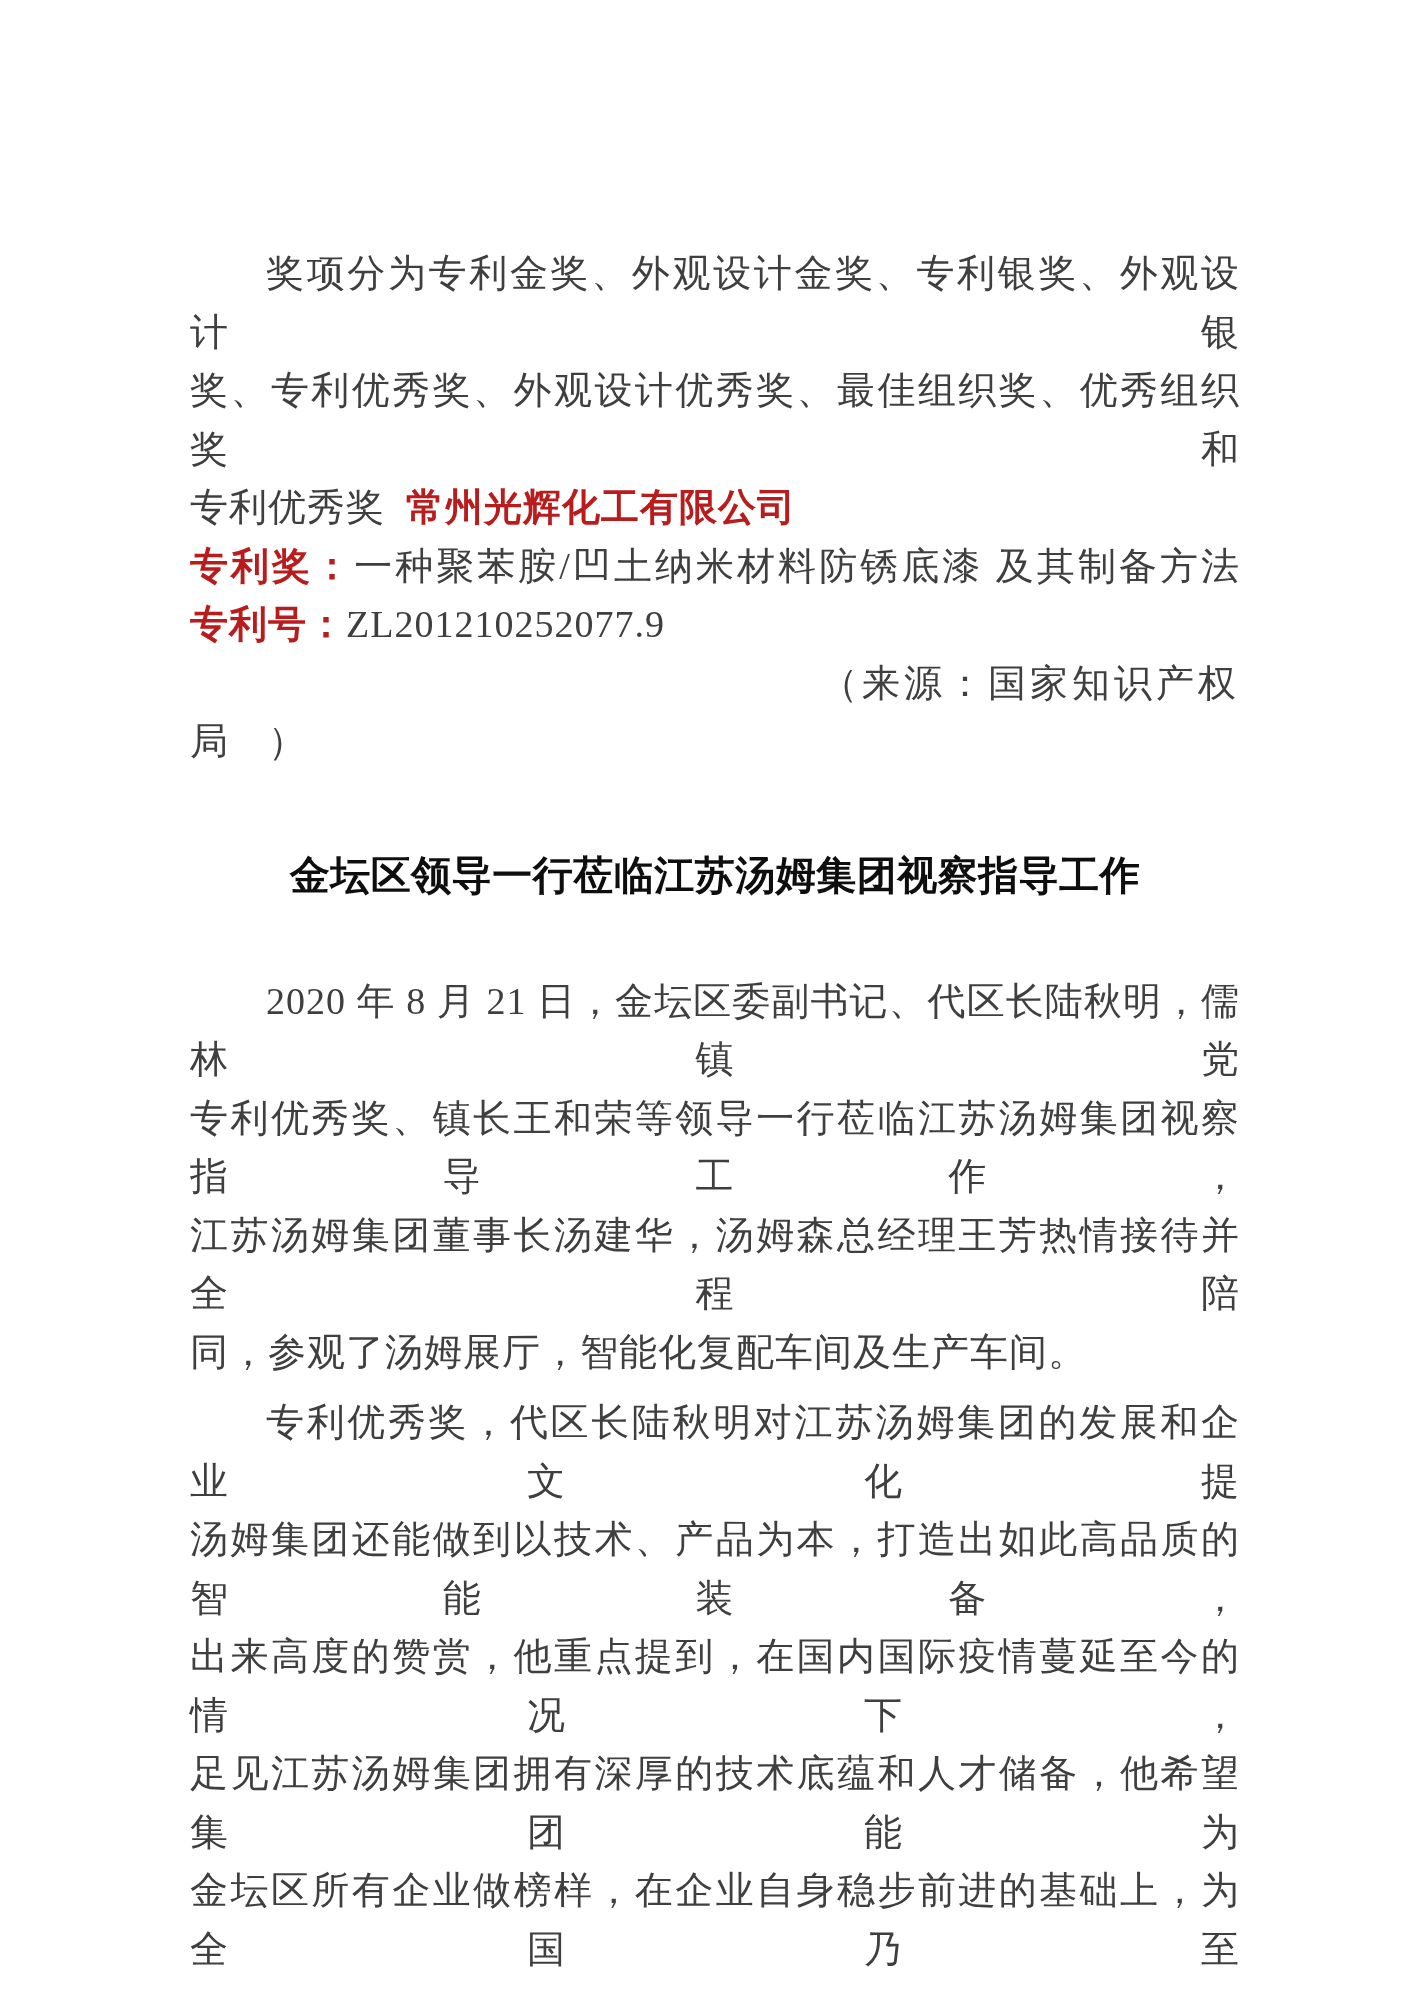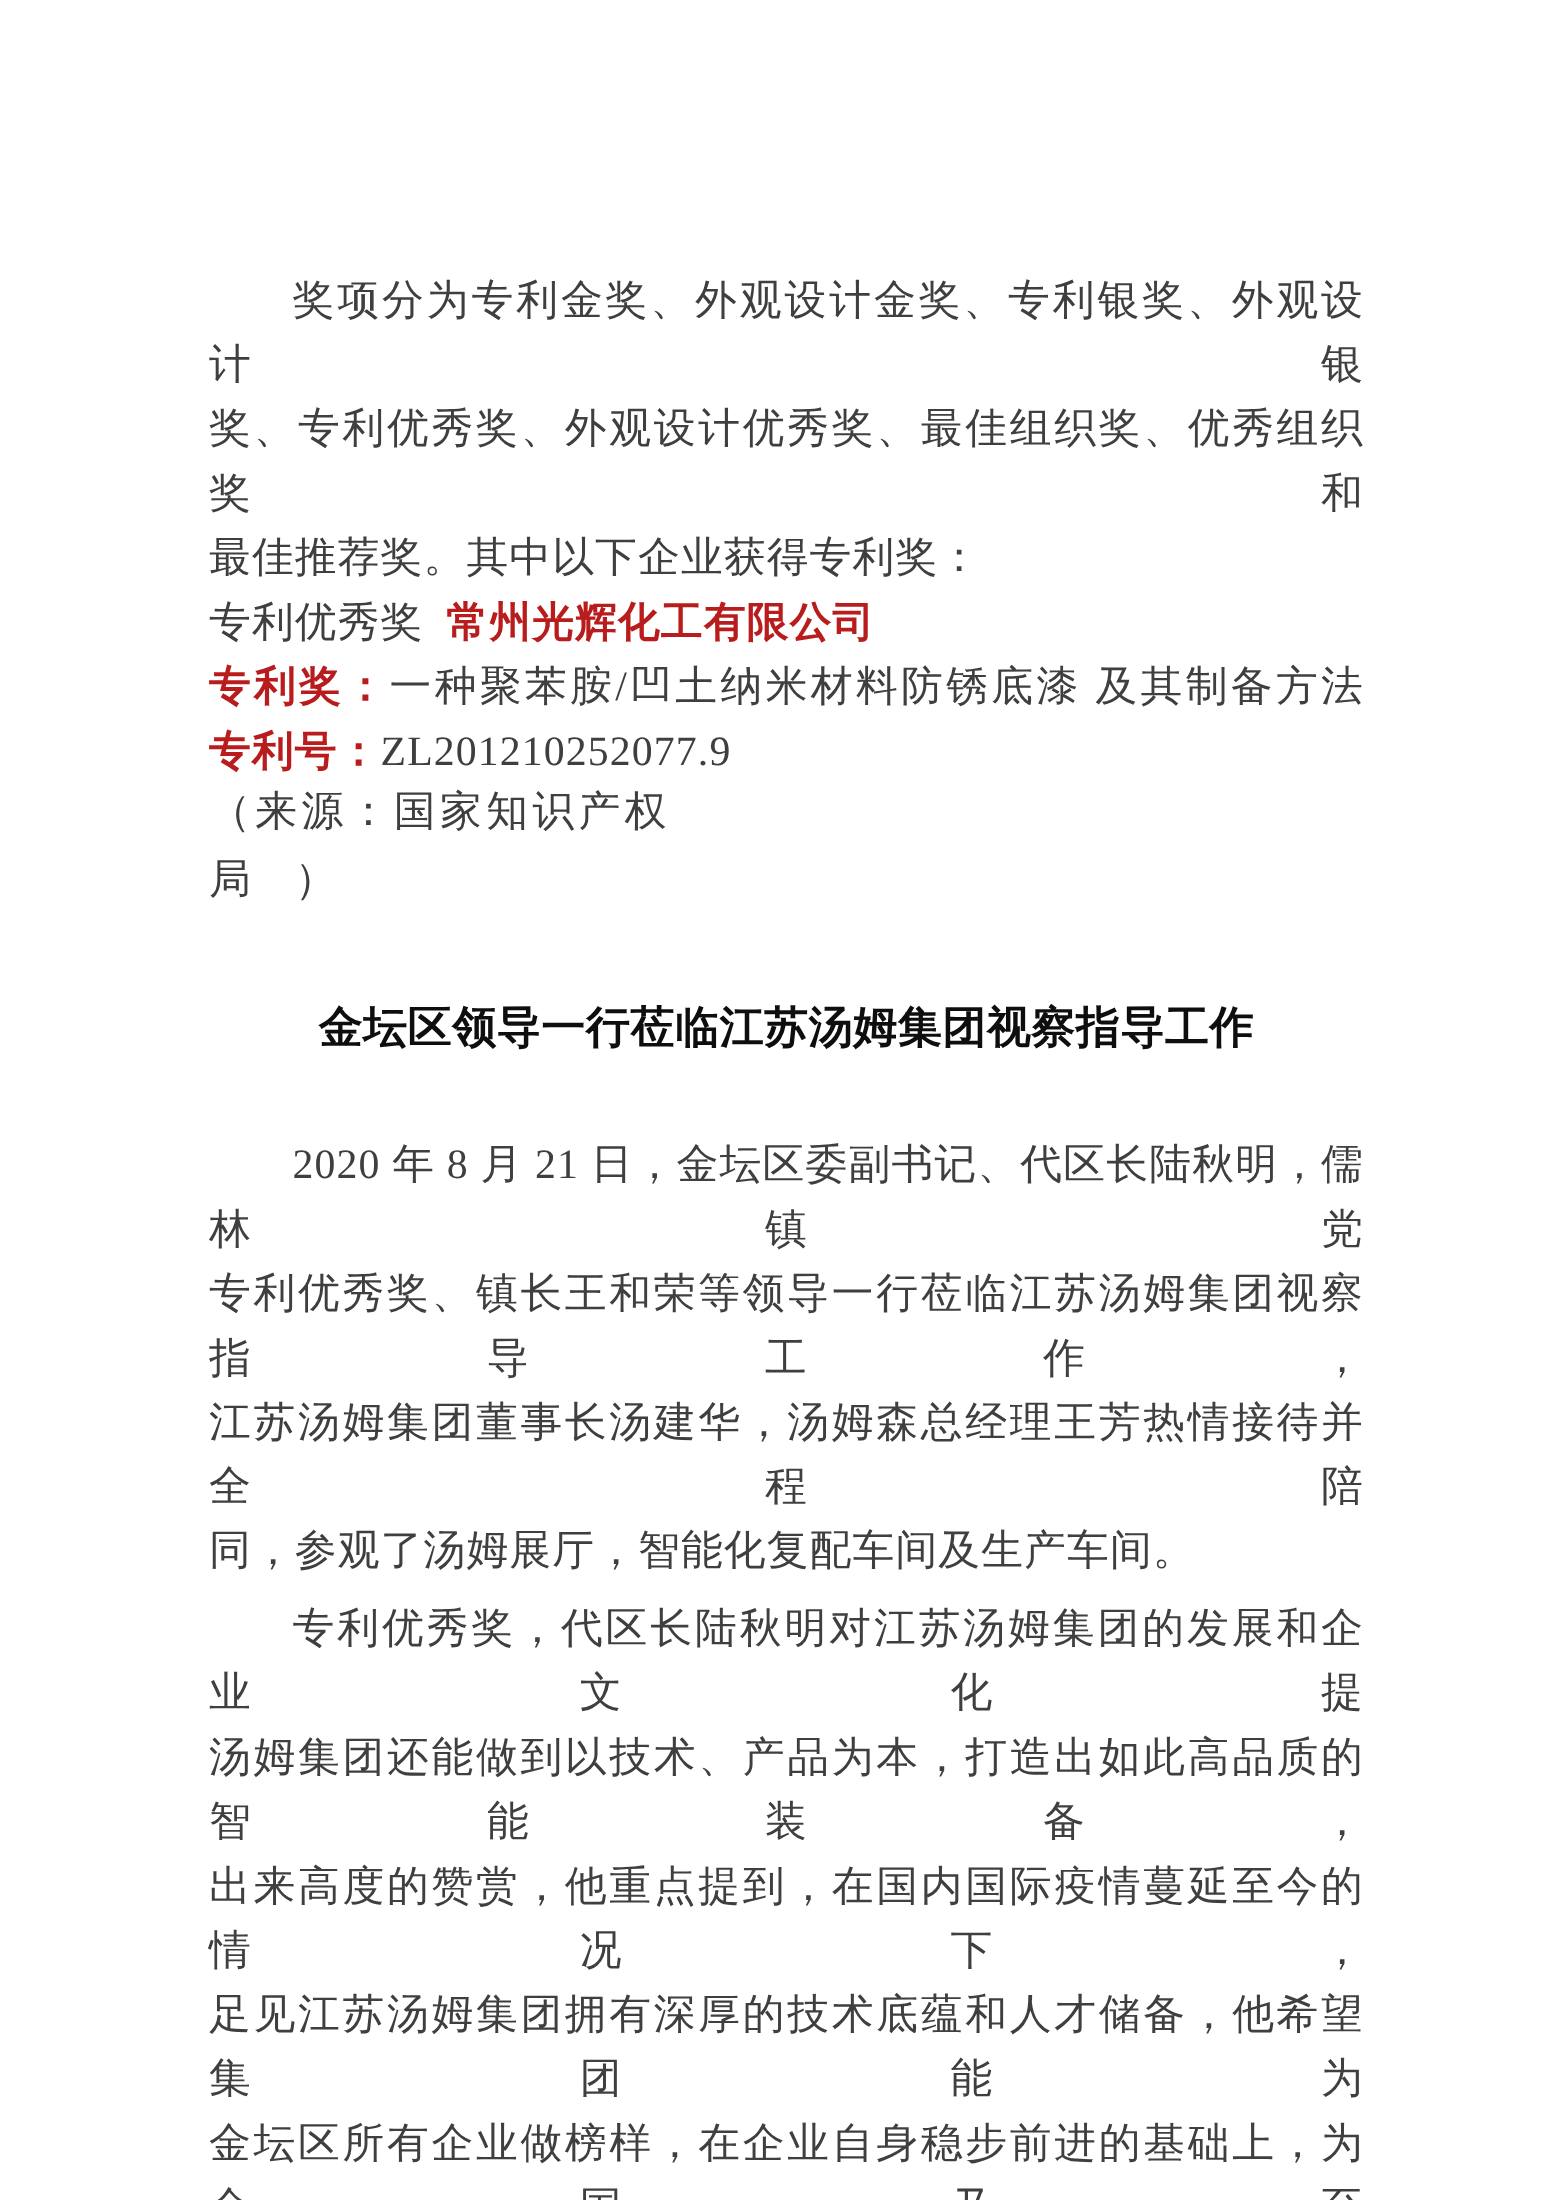--- a/index.html
+++ b/index.html
@@ -27,23 +27,22 @@
   .jfull {
     text-align: justify;
     text-align-last: justify;
     text-justify: inter-character;
   }
   .para .pline:first-child { text-indent: 2em; }
   b, .bold { font-weight: 700; color: #b91c1c; }
   .company { margin-left: 0.55em; }
   .latin { font-family: "Liberation Serif", serif; }
   .src-right {
-    text-align: left;
+    text-align: right;
     letter-spacing: 4px;
-    font-family: Liberation Mono, monospace;
   }
   h1.doc-title {
     margin: 74px 0 65px 0;
     padding: 0;
     text-align: center;
     font-size: 40px;
     line-height: 62px;
     font-weight: 700;
     color: #0e0e0e;
     letter-spacing: 0.5px;
@@ -64,21 +63,20 @@
 </style>
 </head>
 <body>
 
 <div class="page">
   <div class="content">
 
     <div class="para">
         <div class="pline jfull">奖项分为专利金奖、外观设计金奖、专利银奖、外观设计银</div>
         <div class="pline jfull">奖、专利优秀奖、外观设计优秀奖、最佳组织奖、优秀组织奖和</div>
-        <div class="pline">最佳推荐奖。其中以下企业获得专利奖：</div>
       </div>
 
     <div class="line"><span>专利优秀奖</span><b class="company">常州光辉化工有限公司</b></div>
 
     <div class="line jfull"><b>专利奖：</b><span>一种聚苯胺/凹土纳米材料防锈底漆 及其制备方法</span></div>
 
     <div class="line"><b>专利号：</b><span class="latin">ZL201210252077.9</span></div>
 
     <div class="line src-right">（来源：国家知识产权</div>
     <div class="line">局　）</div>

